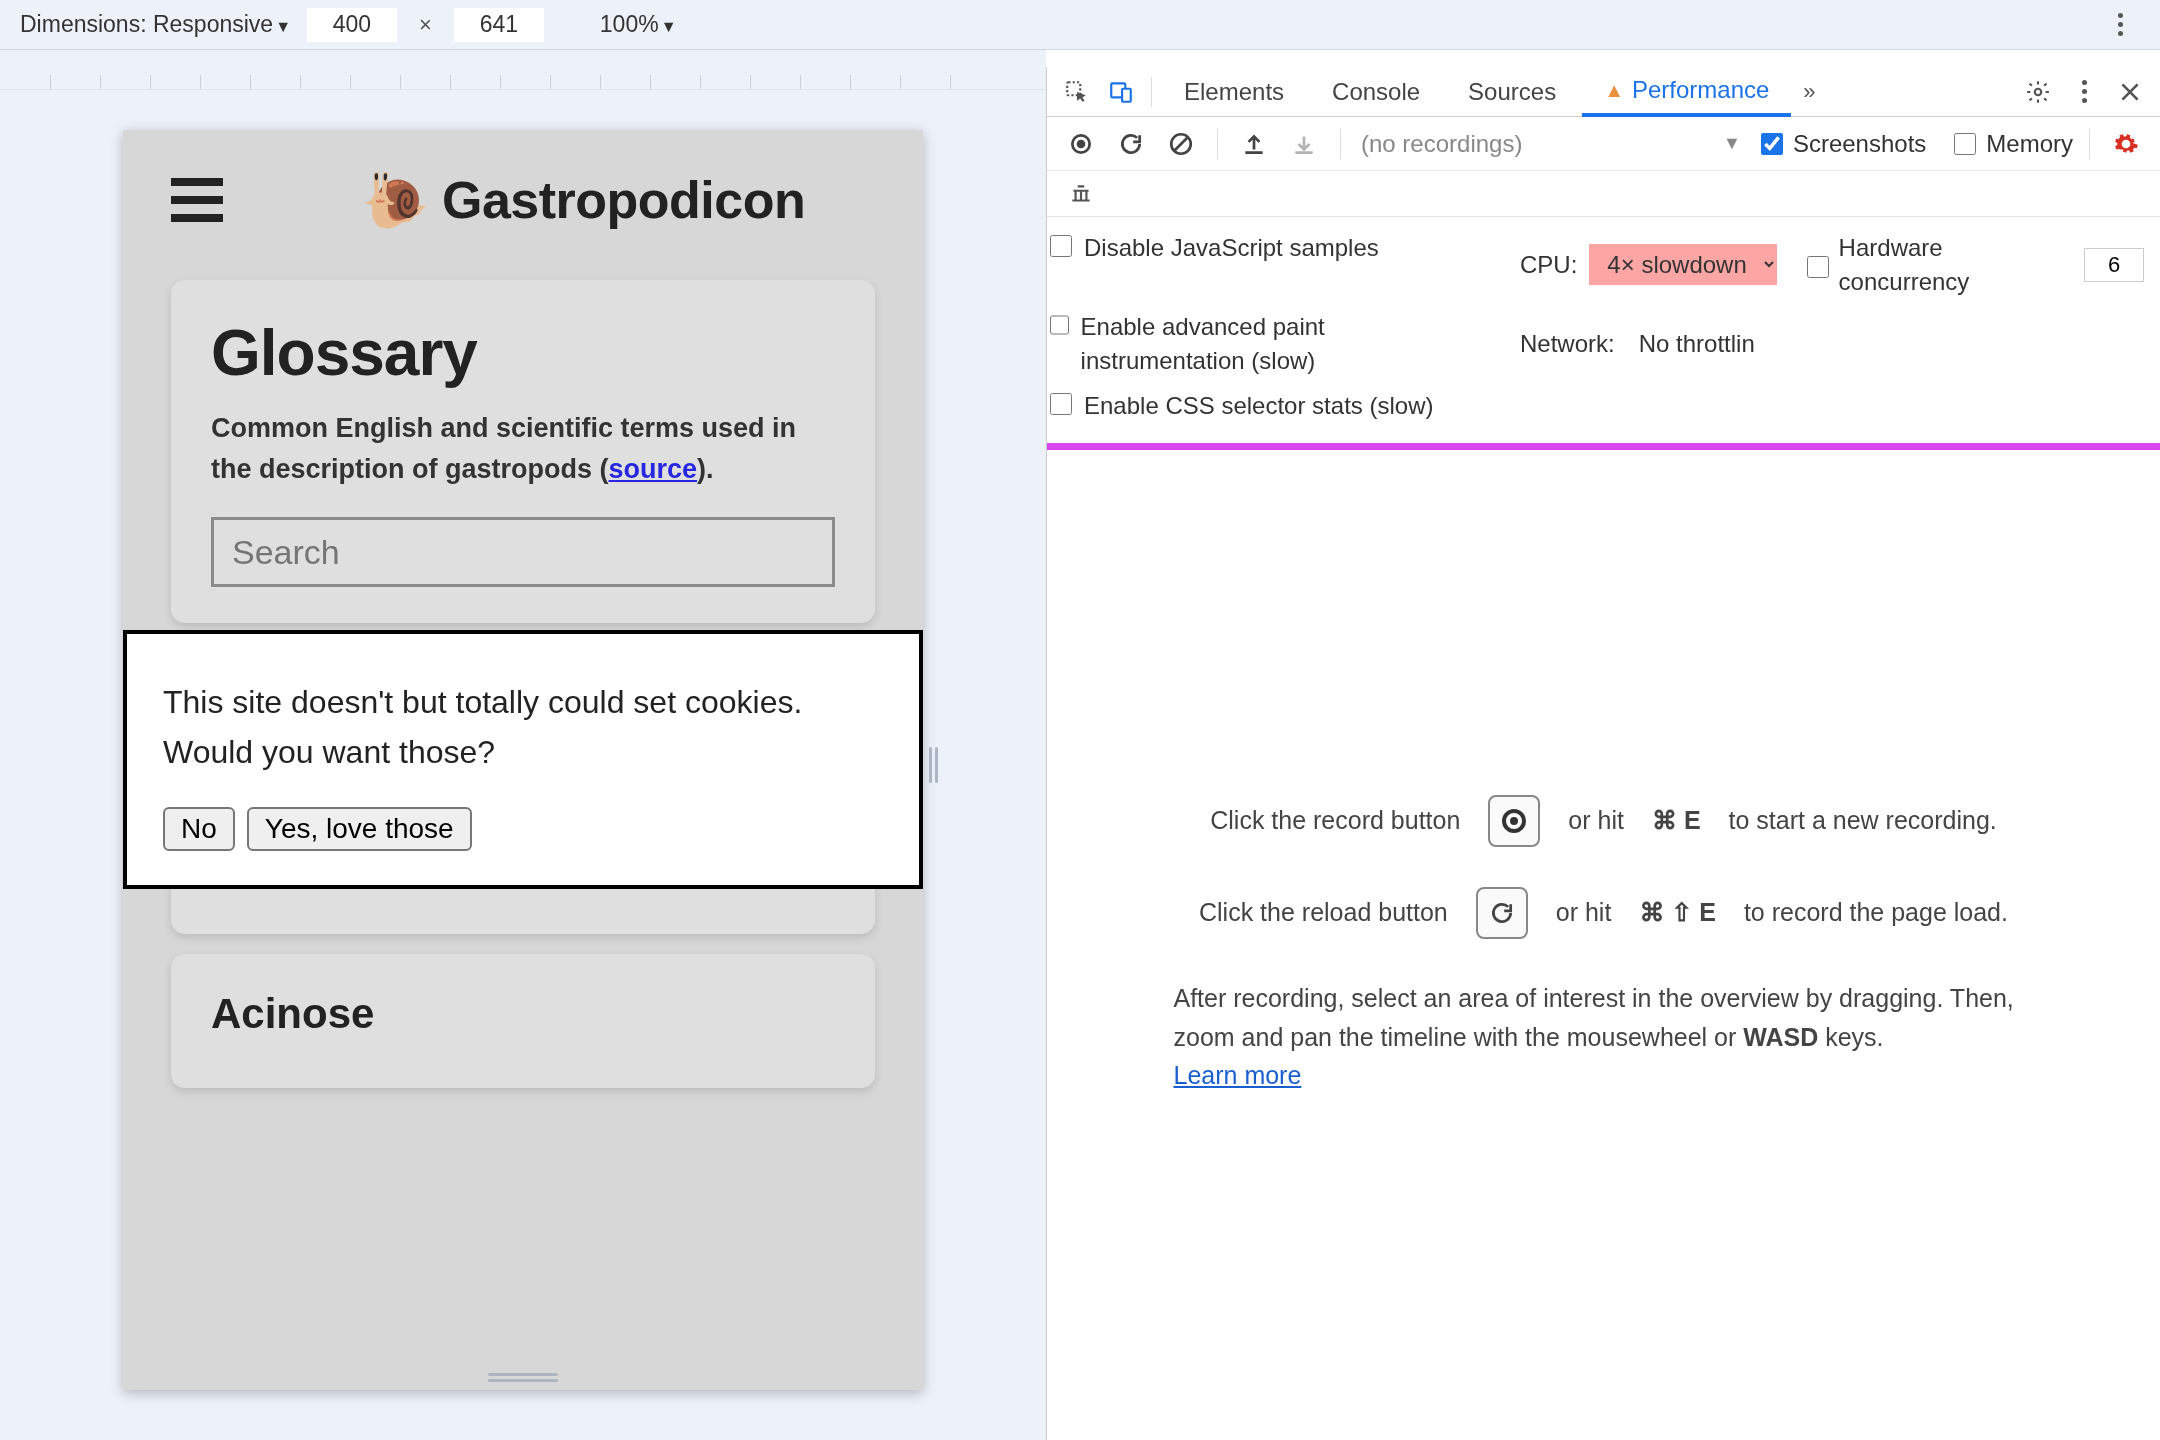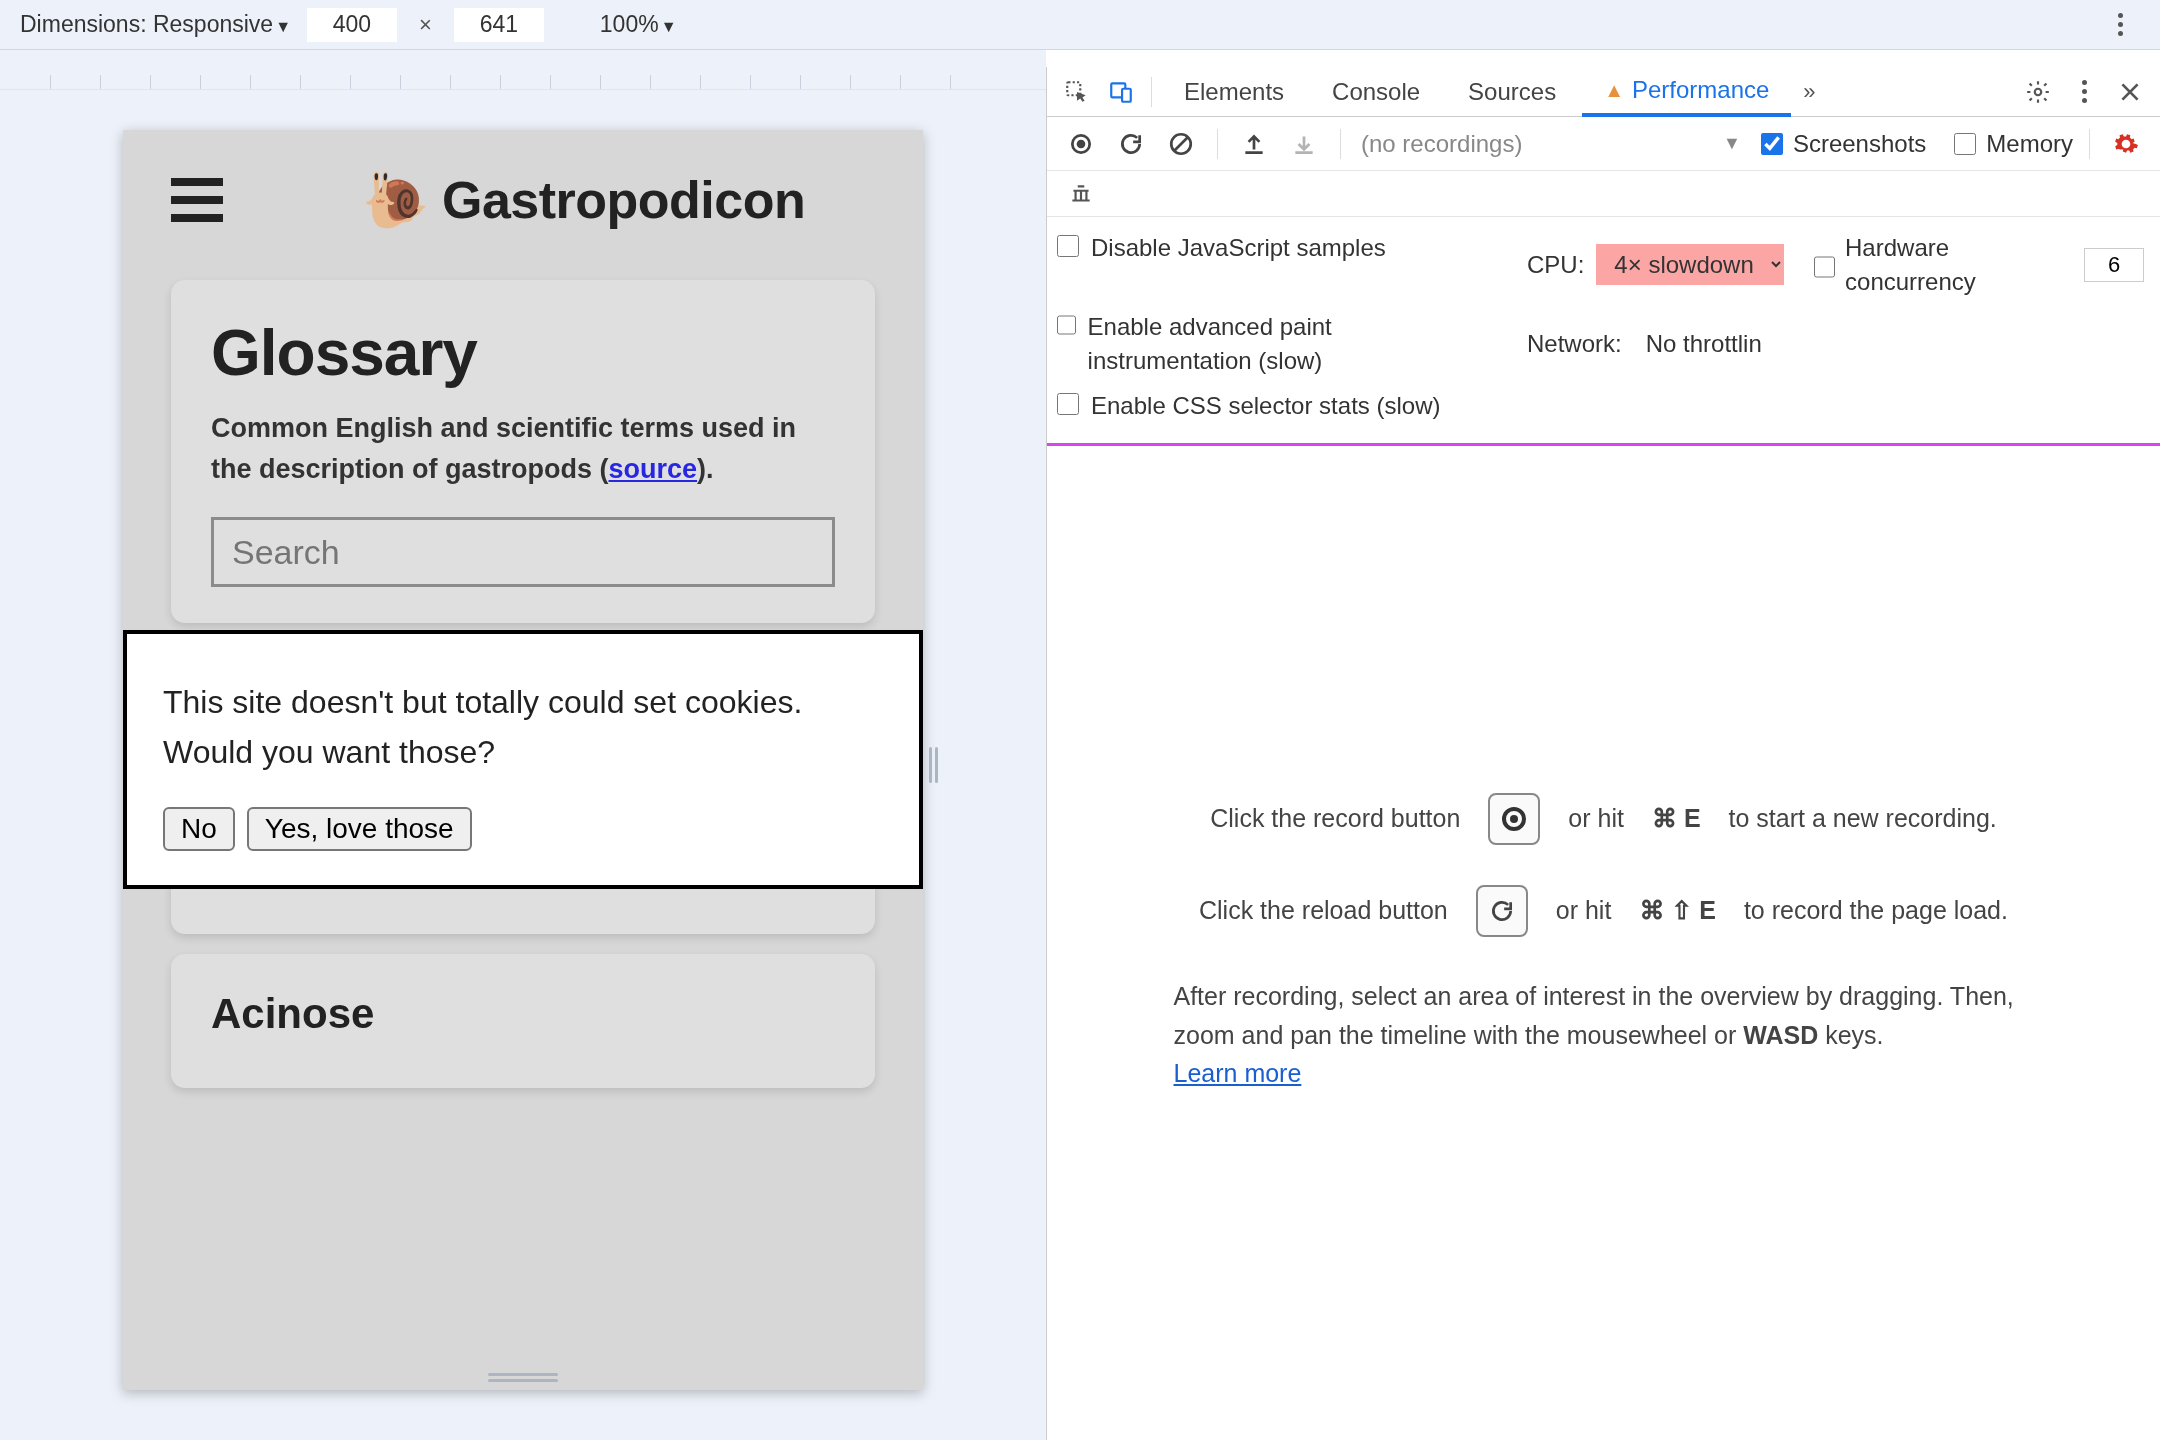--- a/index.html
+++ b/index.html
@@ -131,21 +131,21 @@
 .dt-tool { width: 40px; height: 40px; display: flex; align-items: center; justify-content: center; color: #555; cursor:pointer;}
 .dt-sep { width: 1px; height: 30px; background: #ddd; margin: 0 6px; }
 .no-rec { color: #888; font-size: 24px; flex: 1; padding-left: 4px; }
 .tri-down { color:#888; font-size:18px; padding-right:10px;}
 .chk { display: flex; align-items: center; gap: 10px; font-size: 24px; color: #333; cursor:pointer;}
 .chk input { width: 22px; height: 22px; accent-color: #1a73e8; }
 
 .dt-toolbar2 { height: 46px; border-bottom: 1px solid #e5e5e5; display:flex; align-items:center; padding:0 14px;}
 
 .dt-settings {
-  border-bottom: 3px solid #d946ef; padding: 14px 16px 20px 10px;
+  border-bottom: 7px solid #d946ef; padding: 14px 16px 20px 3px;
   display: grid; grid-template-columns: 440px 1fr; column-gap: 30px; row-gap: 12px;
   font-size: 24px; color: #333;
 }
 .dt-settings .row { display: flex; align-items: center; gap: 12px; }
 .dt-settings label { display: flex; align-items: flex-start; gap: 12px; line-height: 1.4; }
 .dt-settings input[type=checkbox]{ width:22px; height:22px; margin-top:4px;}
 .sel {
   background: #fca5a5; border: none; padding: 6px 14px; font-size: 24px; color: #333;
 }
 .num-input { width: 60px; height: 34px; border: 1px solid #ccc; text-align: center; font-size: 22px; }

